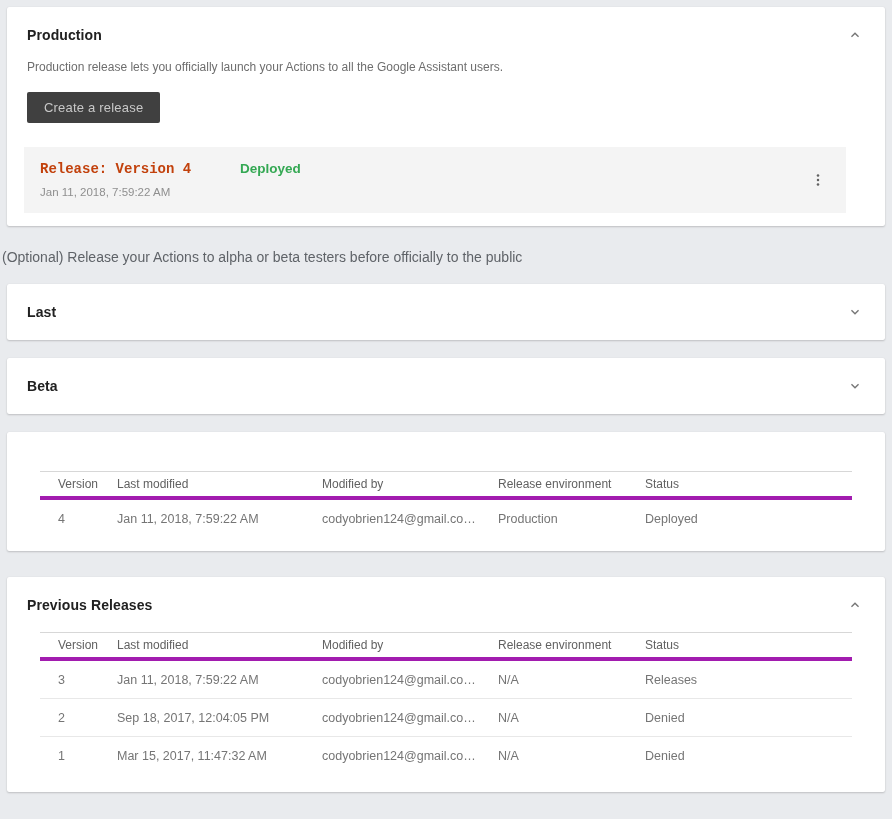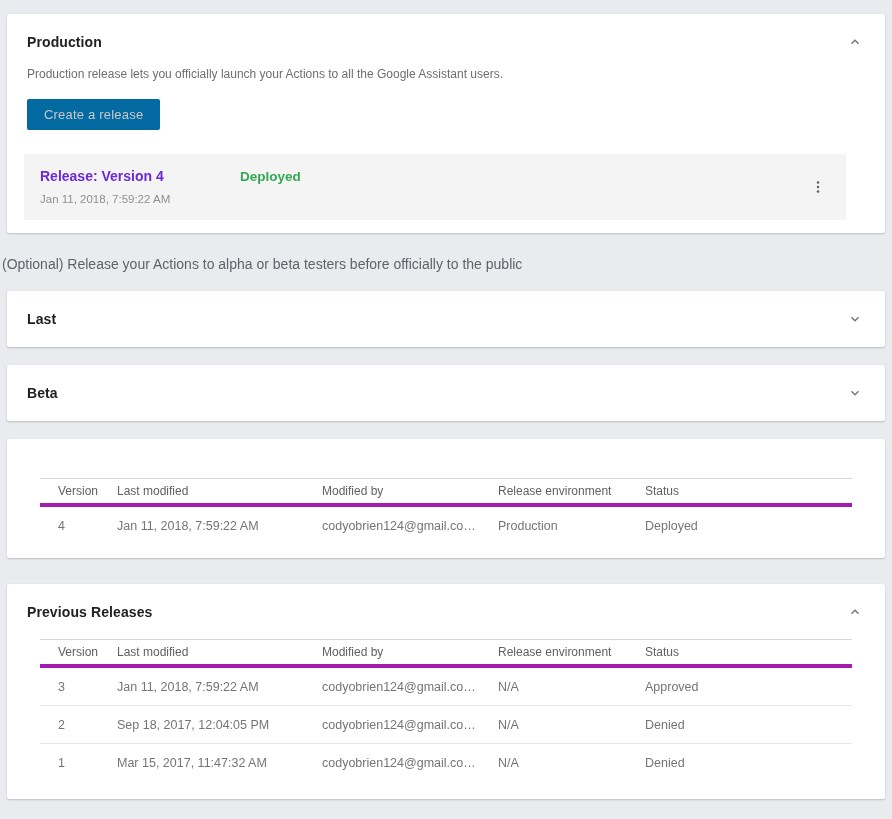--- a/index.html
+++ b/index.html
@@ -2,21 +2,21 @@
 <html><head>
 <meta charset="utf-8">
 <style>
   * { box-sizing: border-box; margin: 0; padding: 0; }
   html, body {
     width: 892px; height: 819px;
     background: #e9ebee;
     font-family: "Liberation Sans", sans-serif;
     overflow: hidden;
   }
-  .page { width: 892px; height: 582px; padding-top: 14px; }
+  .page { width: 892px; height: 582px; padding-top: 7px; }
 
   .card {
     background: #ffffff;
     margin: 0 7px;
     border-radius: 2px;
     box-shadow: 0 1px 2px rgba(0,0,0,0.18), 0 0 1px rgba(0,0,0,0.10);
   }
 
   
   .card-header {
@@ -39,21 +39,21 @@
   .prod-card { padding: 20px 0 13px; }
   .prod-card .card-header { padding-top: 0; }
   .prod-desc {
     font-size: 12px;
     color: #6e6e6e;
     padding: 0 20px;
     margin-top: 17px;
   }
   .create-btn {
     margin: 18px 0 0 20px;
-    background: #0369a1;
+    background: #404040;
     color: #c8c8c8;
     border: none;
     border-radius: 2px;
     font-family: "Liberation Sans", sans-serif;
     font-size: 13px;
     font-weight: 500;
     padding: 8px 17px;
     letter-spacing: 0.2px;
   }
   .release-row {
@@ -61,23 +61,24 @@
     background: #f4f4f4;
     padding: 14px 16px 15px;
     display: flex;
     align-items: center;
     justify-content: space-between;
   }
   .release-top { display: flex; align-items: baseline; }
   .release-title {
     font-size: 14px;
     font-weight: 700;
-    color: #6d28d9;
+    color: #c2410c;
     width: 200px;
     display: inline-block;
+    font-family: Liberation Mono, monospace;
   }
   .release-status {
     font-size: 13.5px;
     font-weight: 700;
   }
   .release-date {
     margin-top: 9px;
     font-size: 11.5px;
     color: #8f8f8f;
   }
@@ -222,21 +223,21 @@
         <span>Last modified</span>
         <span>Modified by</span>
         <span>Release environment</span>
         <span>Status</span>
       </div>
       <div class="trow">
         <span>3</span>
         <span>Jan 11, 2018, 7:59:22 AM</span>
         <span class="cell-trunc">codyobrien124@gmail.co…</span>
         <span>N/A</span>
-        <span>Approved</span>
+        <span>Releases</span>
       </div>
       <div class="trow">
         <span>2</span>
         <span>Sep 18, 2017, 12:04:05 PM</span>
         <span class="cell-trunc">codyobrien124@gmail.co…</span>
         <span>N/A</span>
         <span>Denied</span>
       </div>
       <div class="trow">
         <span>1</span>

